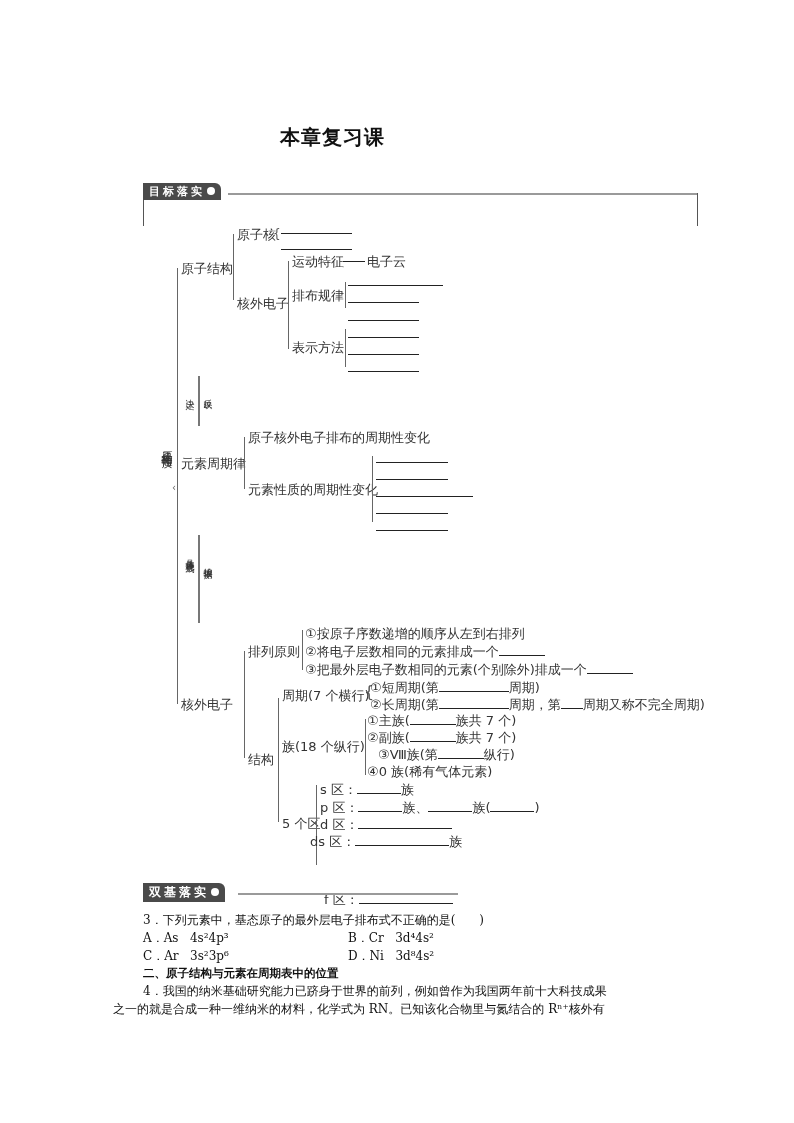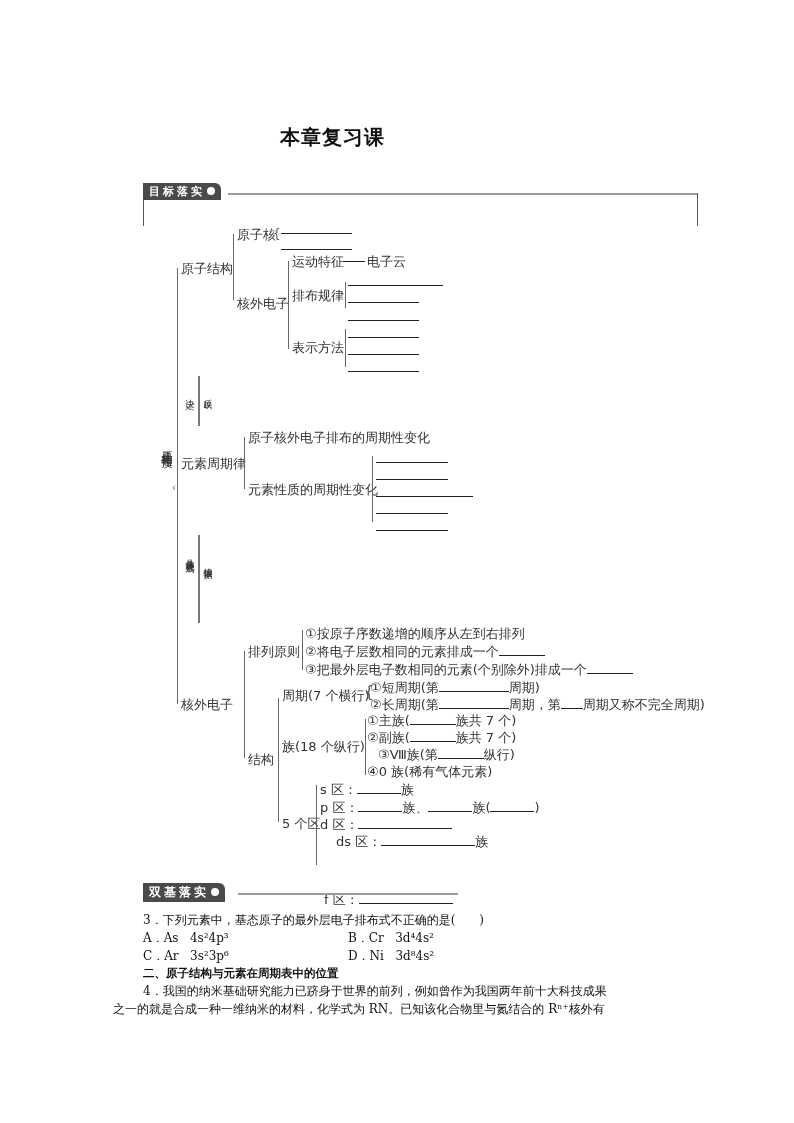--- a/index.html
+++ b/index.html
@@ -105,21 +105,21 @@
 <div class="abs t" style="left:367px;top:714px;"><span>①主族(</span><span class="blank" style="width:46px;"></span><span>族共 7 个)</span></div>
 <div class="abs t" style="left:367px;top:731px;"><span>②副族(</span><span class="blank" style="width:46px;"></span><span>族共 7 个)</span></div>
 <div class="abs t" style="left:378px;top:748px;"><span>③Ⅷ族(第</span><span class="blank" style="width:46px;"></span><span>纵行)</span></div>
 <div class="abs t" style="left:367px;top:765px;">④0 族(稀有气体元素)</div>
 
 <div class="abs t" style="left:282px;top:817px;">5 个区</div>
 <div class="abs tree" style="left:316px;top:785px;height:80px;"></div>
 <div class="abs t" style="left:320px;top:783px;"><span>s 区：</span><span class="blank" style="width:44px;"></span><span>族</span></div>
 <div class="abs t" style="left:320px;top:801px;"><span>p 区：</span><span class="blank" style="width:44px;"></span><span>族、</span><span class="blank" style="width:44px;"></span><span>族(</span><span class="blank" style="width:44px;"></span><span>)</span></div>
 <div class="abs t" style="left:320px;top:818px;"><span>d 区：</span><span class="blank" style="width:94px;"></span></div>
-<div class="abs t" style="left:336px;top:835px;"><span>ds 区：</span><span class="blank" style="width:94px;"></span><span>族</span></div>
+<div class="abs t" style="left:310px;top:835px;"><span>ds 区：</span><span class="blank" style="width:94px;"></span><span>族</span></div>
 <div class="abs t" style="left:324px;top:853px;margin-top:40px;"><span>f 区：</span><span class="blank" style="width:94px;"></span></div>
 
 <div class="abs sec-tab" style="left:143px;top:883px;font-size:12px;height:19px;line-height:19px;">
   <span>双基落实</span><span class="dot"></span>
 </div>
 <div class="abs sec-line" style="left:238px;top:893px;width:220px;"></div>
 
 <div class="abs doc" style="left:143px;top:913px;">3．下列元素中，基态原子的最外层电子排布式不正确的是(　　)</div>
 <div class="abs doc" style="left:143px;top:931px;"><span>A．As</span>&nbsp;&nbsp;&nbsp;<span>4s²4p³</span></div>
 <div class="abs doc" style="left:348px;top:931px;"><span>B．Cr</span>&nbsp;&nbsp;&nbsp;<span>3d⁴4s²</span></div>

